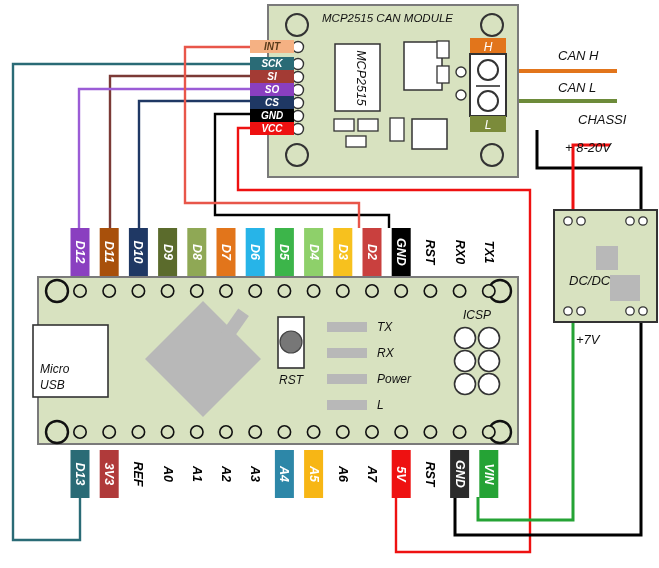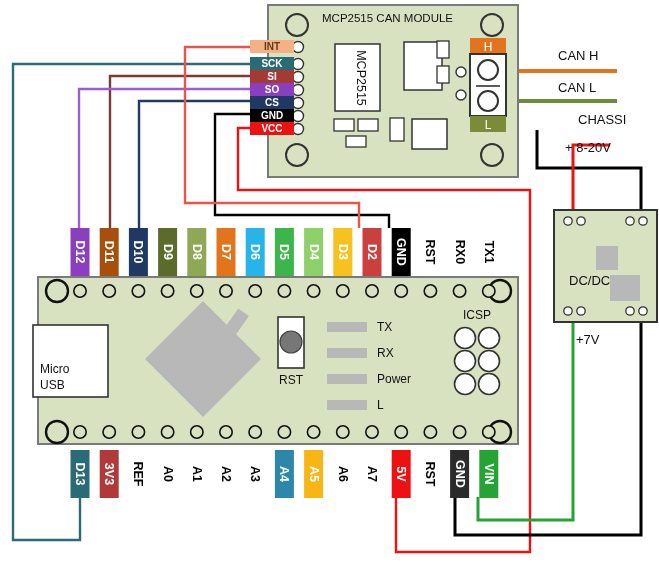--- a/index.html
+++ b/index.html
@@ -1,18 +1,18 @@
 <!DOCTYPE html>
 <html><head>
 <meta charset="utf-8">
 <style>
   html,body{margin:0;padding:0;background:#ffffff;}
   body{width:659px;height:568px;overflow:hidden;
        font-family:"Liberation Sans","DejaVu Sans",sans-serif;}
-  #stage{position:relative;width:546px;height:568px;}
+  #stage{position:relative;width:546px;height:568px;font-style:italic;}
   svg{position:absolute;left:0;top:0;}
   .lbl{font-family:"Liberation Sans","DejaVu Sans",sans-serif;}
 </style>
 </head>
 <body>
 
 <div id="stage">
 <svg width="659" height="568" viewBox="0 0 659 568">
 
   <g fill="none" stroke-width="2.4">

